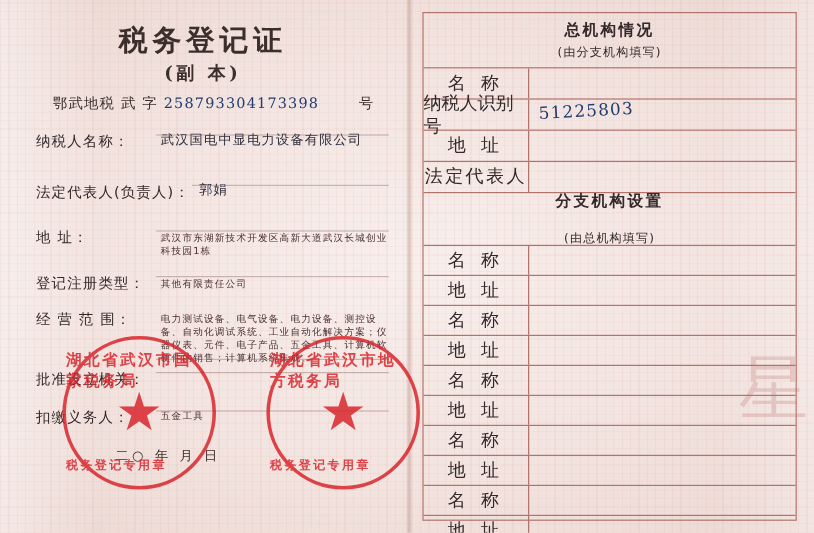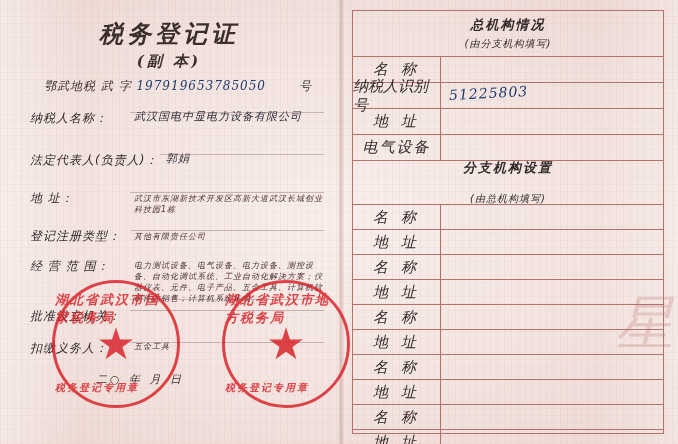--- a/index.html
+++ b/index.html
@@ -8,21 +8,20 @@
     background:#f3e6e2;
     font-family:"DejaVu Sans","Liberation Sans",sans-serif;
     color:#2a2a2a;
   }
   #page{
     position:relative;width:678px;height:444px;
     background:
       linear-gradient(90deg, rgba(255,255,255,0.45) 0%, rgba(255,255,255,0.0) 12%, rgba(255,255,255,0.0) 88%, rgba(255,255,255,0.35) 100%),
       radial-gradient(ellipse at 50% 50%, #f8efec 0%, #f2e3df 60%, #ebd7d2 100%);
     overflow:hidden;
-    font-style:italic;
   }
   
   #page:before{
     content:"";position:absolute;inset:0;
     background:
       repeating-linear-gradient(90deg, rgba(214,150,140,.10) 0 1px, rgba(0,0,0,0) 1px 7px),
       repeating-linear-gradient(0deg, rgba(214,150,140,.07) 0 1px, rgba(0,0,0,0) 1px 7px);
     pointer-events:none;
   }
   
@@ -95,21 +94,21 @@
 
   <div class="fold"></div>
 
   <div class="left">
 
     <div class="title">税务登记证</div>
     <div class="subtitle">(副  本)</div>
 
     <div class="numline">
       <span>鄂武地税 武 字</span>
-      <span class="hand">197919653785050</span>
+      <span class="hand">258793304173398</span>
       <span class="nchar">号</span>
     </div>
 
     <div class="frow" style="top:110px;">
       <span class="flabel">纳税人名称：</span>
       <span class="fval hand">武汉国电中显电力设备有限公司</span>
       <span class="underline"></span>
     </div>
 
     <div class="frow" style="top:152px;">
@@ -186,21 +185,21 @@
           <span class="handval">51225803</span>
         </div>
       </div>
 
       <div class="rrow" style="height:26px;">
         <div class="rcell-l">地    址</div>
         <div class="rcell-r"></div>
       </div>
 
       <div class="rrow" style="height:26px;">
-        <div class="rcell-l" style="letter-spacing:2px;">电气设备</div>
+        <div class="rcell-l" style="letter-spacing:2px;">法定代表人</div>
         <div class="rcell-r"></div>
       </div>
 
       <div class="rrow" style="height:44px;">
         <div class="rcell-r rhead" style="width:100%;gap:12px;">
           <span>分支机构设置</span>
           <span class="sub">(由总机构填写)</span>
         </div>
       </div>
 

